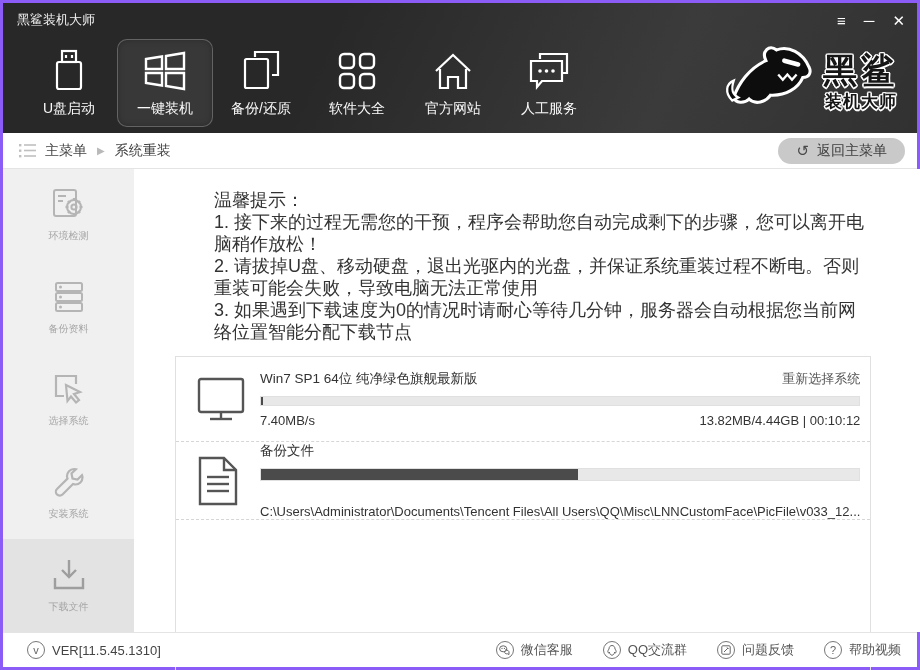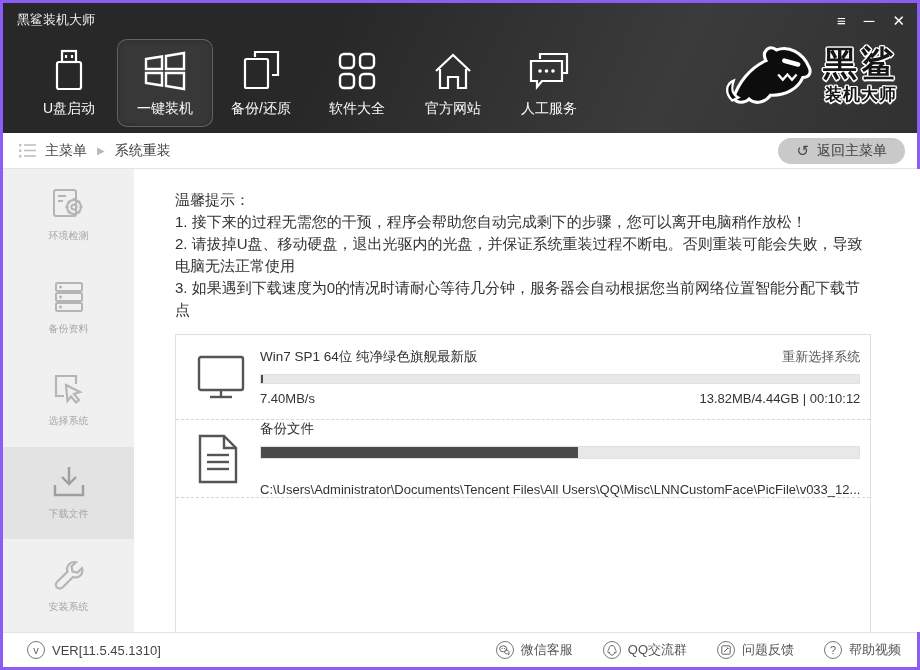--- a/index.html
+++ b/index.html
@@ -10,42 +10,42 @@
   .header { height:130px; background:linear-gradient(115deg,#282828 35%,#3b3b3b 72%,#313131 100%); position:relative; color:#fff; flex:none; }
   .titlebar { display:flex; justify-content:space-between; align-items:center; padding:8px 12px 0 14px; }
   .app-title { font-size:13px; color:#f0f0f0; }
   .win-controls { display:flex; gap:18px; font-size:15px; line-height:1; }
   .win-controls span { cursor:pointer; color:#fff; font-weight:bold; }
   .nav { position:absolute; top:36px; left:18px; display:flex; align-items:flex-start; }
   .nav-item { width:96px; height:88px; display:flex; flex-direction:column; align-items:center; justify-content:center; gap:9px; border-radius:10px; cursor:pointer; }
   .nav-item .ico { height:42px; display:flex; align-items:flex-end; }
   .nav-item .lbl { font-size:14px; color:#fafafa; }
   .nav-item.active { background:rgba(255,255,255,0.08); border:1px solid rgba(255,255,255,0.22); box-shadow:inset 0 0 6px rgba(0,0,0,0.25); }
-  .brand { position:absolute; right:18px; top:36px; display:flex; align-items:center; gap:8px; }
+  .brand { position:absolute; right:18px; top:36px; display:flex; align-items:flex-end; gap:8px; }
   .brand-text { text-align:center; font-weight:900; color:#161616;
     text-shadow:-1.5px 0 #fff,1.5px 0 #fff,0 -1.5px #fff,0 1.5px #fff,-1px -1px #fff,1px 1px #fff,-1px 1px #fff,1px -1px #fff; }
   .brand-text .l1 { font-size:34px; letter-spacing:4px; line-height:1; }
   .brand-text .l2 { font-size:17px; letter-spacing:1px; margin-top:3px; }
 
   
   .crumbbar { height:36px; background:#fff; border-bottom:1px solid #e4e4e4; display:flex; align-items:center; padding:0 12px 0 16px; flex:none; }
   .crumb-root,.crumb-cur { font-size:14px; color:#444; }
   .crumb-root { cursor:pointer; margin-left:8px; }
   .crumb-sep { color:#b9b9b9; font-size:10px; margin:0 10px; }
   .back-btn { margin-left:auto; background:#c9c9c9; color:#3c3c3c; border:none; border-radius:13px; height:26px; padding:0 18px; font-size:14px; display:flex; align-items:center; gap:8px; cursor:pointer; }
   .back-btn .arr { font-size:15px; color:#4a4a4a; }
 
   
   .body { flex:1; display:flex; min-height:0; }
   .sidebar { width:131px; background:#f0f0f0; flex:none; display:flex; flex-direction:column; }
   .side-item { height:94px; display:flex; flex-direction:column; align-items:center; justify-content:center; gap:8px; }
   .side-item .lbl { font-size:10px; color:#a6a6a6; }
   .side-item.active { background:#e3e3e3; }
   .main { flex:1; background:#fff; padding:20px 60px 0 41px; }
-  .tips { font-size:15px; color:#333; line-height:22px; }
+  .tips { font-size:18px; color:#333; line-height:22px;margin-left:39px; }
   .tips .t-title { margin-bottom:0; }
 
   
   .dl-box { margin-top:13px; border:1px solid #e0e0e0; height:333px; display:flex; flex-direction:column; }
   .dl-item { display:flex; align-items:center; padding:0 10px 0 20px; border-bottom:1px dashed #d6d6d6; }
   .dl-item.one { height:85px; }
   .dl-item.two { height:78px; }
   .dl-ico { width:64px; flex:none; display:flex; align-items:center; }
   .dl-body { flex:1; min-width:0; }
   .dl-row { display:flex; justify-content:space-between; align-items:center; }
@@ -249,39 +249,39 @@
         <span>
           <svg width="34" height="34" viewBox="0 0 34 34">
               <g fill="none" stroke="#b5b5b5" stroke-width="2.2">
                 <path d="M24 12 L24 4 L4 4 L4 24 L12 24"></path>
                 <path d="M14 13 L28 20 L22 22 L27 28 L24 30.5 L19 24.5 L15.5 29 Z"></path>
               </g>
             </svg>
         </span>
         <span class="lbl">选择系统</span>
       </div>
+      <div class="side-item">
+        <span>
+          <svg width="34" height="34" viewBox="0 0 34 34">
+              <path d="M22 4 C18 4 15 7.5 15 11 C15 11.8 15.2 12.8 15.5 13.6 L5 24 C3.5 25.5 3.5 28 5 29.5 C6.5 31 9 31 10.5 29.5 L21 19 C21.8 19.3 22.8 19.5 23.5 19.5 C27.3 19.5 30.5 16.3 30.5 12.5 C30.5 11.7 30.3 10.9 30 10.1 L25.5 14.5 L20.5 13.5 L19.5 8.5 L24 4.3 C23.4 4.1 22.7 4 22 4 Z" fill="none" stroke="#b5b5b5" stroke-width="2.2"></path>
+            </svg>
+        </span>
+        <span class="lbl">安装系统</span>
+      </div>
       <div class="side-item active">
         <span>
           <svg width="36" height="34" viewBox="0 0 36 34">
               <g fill="none" stroke="#9e9e9e" stroke-width="2.4">
                 <path d="M18 2 L18 18"></path>
                 <path d="M11 12 L18 19 L25 12"></path>
                 <path d="M4 20 L4 30 L32 30 L32 20"></path>
               </g>
             </svg>
         </span>
         <span class="lbl">下载文件</span>
-      </div>
-      <div class="side-item">
-        <span>
-          <svg width="34" height="34" viewBox="0 0 34 34">
-              <path d="M22 4 C18 4 15 7.5 15 11 C15 11.8 15.2 12.8 15.5 13.6 L5 24 C3.5 25.5 3.5 28 5 29.5 C6.5 31 9 31 10.5 29.5 L21 19 C21.8 19.3 22.8 19.5 23.5 19.5 C27.3 19.5 30.5 16.3 30.5 12.5 C30.5 11.7 30.3 10.9 30 10.1 L25.5 14.5 L20.5 13.5 L19.5 8.5 L24 4.3 C23.4 4.1 22.7 4 22 4 Z" fill="none" stroke="#b5b5b5" stroke-width="2.2"></path>
-            </svg>
-        </span>
-        <span class="lbl">安装系统</span>
       </div>
     </div>
 
     <div class="main">
       <div class="tips">
         <div class="t-title">温馨提示：</div>
         <div>1. 接下来的过程无需您的干预，程序会帮助您自动完成剩下的步骤，您可以离开电脑稍作放松！</div>
         <div>2. 请拔掉U盘、移动硬盘，退出光驱内的光盘，并保证系统重装过程不断电。否则重装可能会失败，导致电脑无法正常使用</div>
         <div>3. 如果遇到下载速度为0的情况时请耐心等待几分钟，服务器会自动根据您当前网络位置智能分配下载节点</div>
       </div>

